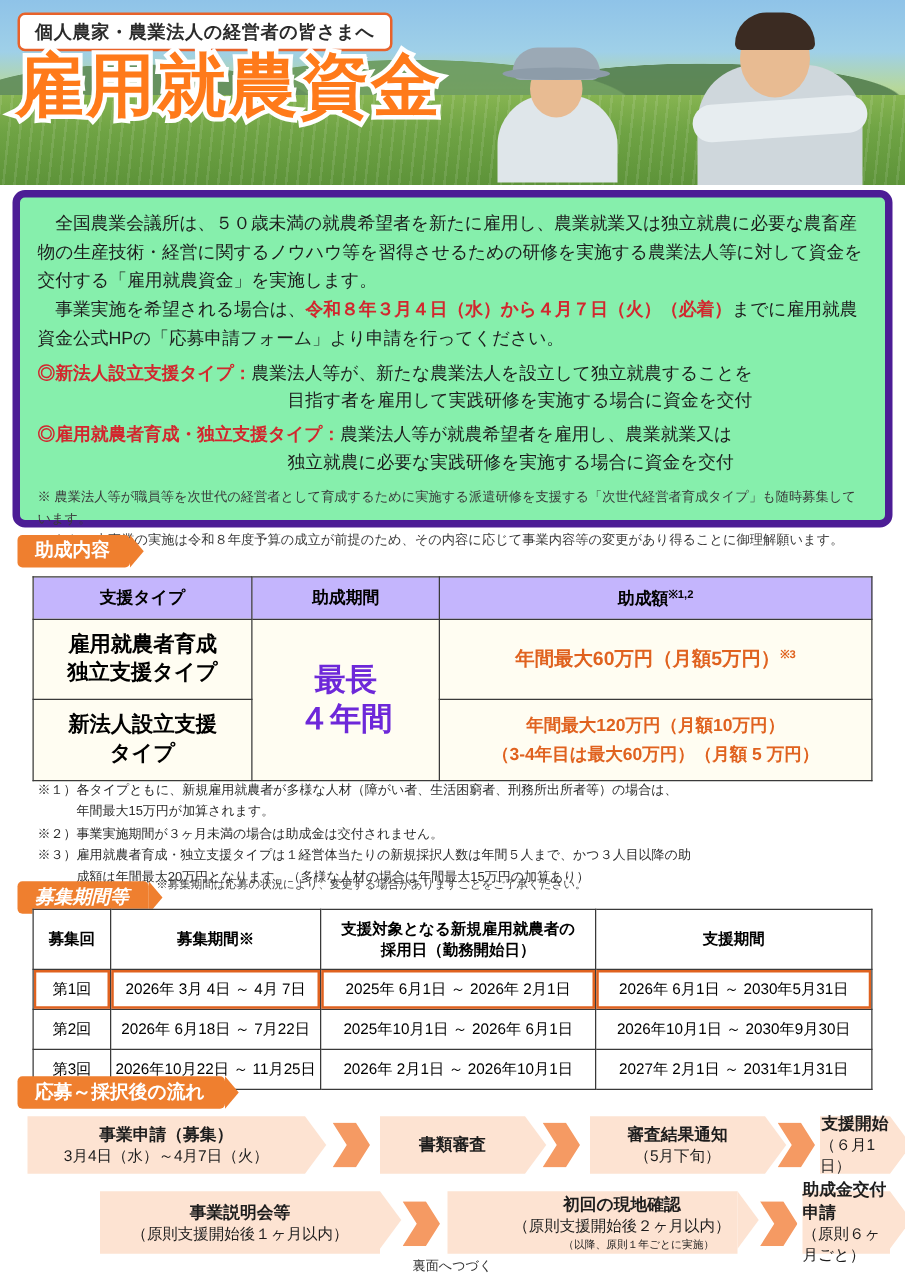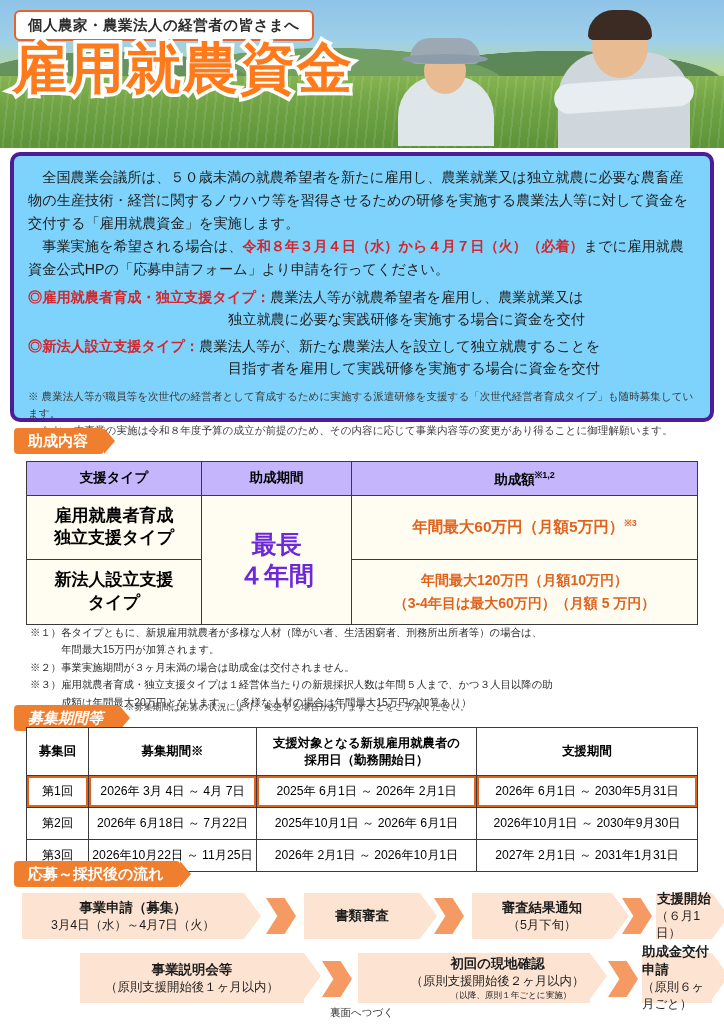--- a/index.html
+++ b/index.html
@@ -54,21 +54,21 @@
     position:absolute; left:12px; top:40px;
     font-size:55px; font-weight:bold; color:#ff7a1a;
     -webkit-text-stroke:7px #ffffff; paint-order:stroke fill;
     letter-spacing:2px; line-height:1.05;
     text-shadow:0 0 0 #fff;
   }
 
   
   .intro{
     position:absolute; left:10px; top:152px; width:704px; height:270px;
-    border:4px solid #4c1d95; border-radius:10px; background:#7dd3fc;
+    border:6px solid #4c1d95; border-radius:10px; background:#86efac;
     padding:10px 14px 8px 14px;
   }
   .intro p{ margin:0; color:#1d1d1d; font-size:14.2px; line-height:1.62; }
   .intro .ind{ text-indent:1em; }
   .intro .strong-red{ color:#d2272e; font-weight:bold; }
   .type-line{ margin-top:5px; font-size:14.2px; line-height:1.55; color:#1d1d1d; }
   .type-line .hd{ color:#d2272e; font-weight:bold; }
   .type-line .cont{ display:block; padding-left:200px; }
   .intro .note{
     margin-top:9px; font-size:10.6px; line-height:1.6; color:#3a3a3a;
@@ -165,27 +165,27 @@
   <div class="hero-title">雇用就農資金</div>
 </div>
 
 <div class="intro">
   <p class="ind">全国農業会議所は、５０歳未満の就農希望者を新たに雇用し、農業就業又は独立就農に必要な農畜産物の生産技術・経営に関するノウハウ等を習得させるための研修を実施する農業法人等に対して資金を交付する「雇用就農資金」を実施します。</p>
   <p class="ind">
     <span>事業実施を希望される場合は、</span><span class="strong-red">令和８年３月４日（水）から４月７日（火）（必着）</span><span>までに雇用就農資金公式HPの「応募申請フォーム」より申請を行ってください。</span>
   </p>
 
   <div class="type-line">
+    <span class="hd">◎新法人設立支援タイプ：</span><span>農業法人等が、新たな農業法人を設立して独立就農することを</span>
+    <span class="cont">目指す者を雇用して実践研修を実施する場合に資金を交付</span>
+  </div>
+
+  <div class="type-line">
     <span class="hd">◎雇用就農者育成・独立支援タイプ：</span><span>農業法人等が就農希望者を雇用し、農業就業又は</span>
     <span class="cont">独立就農に必要な実践研修を実施する場合に資金を交付</span>
-  </div>
-
-  <div class="type-line">
-    <span class="hd">◎新法人設立支援タイプ：</span><span>農業法人等が、新たな農業法人を設立して独立就農することを</span>
-    <span class="cont">目指す者を雇用して実践研修を実施する場合に資金を交付</span>
   </div>
 
   <div class="note">※ 農業法人等が職員等を次世代の経営者として育成するために実施する派遣研修を支援する「次世代経営者育成タイプ」も随時募集しています。</div>
   <div class="note" style="margin-top:0">　 なお、本事業の実施は令和８年度予算の成立が前提のため、その内容に応じて事業内容等の変更があり得ることに御理解願います。</div>
 </div>
 
 <div class="ribbon" style="left:14px; top:428px;">助成内容</div>
 
 <table class="t1">
   <thead>

